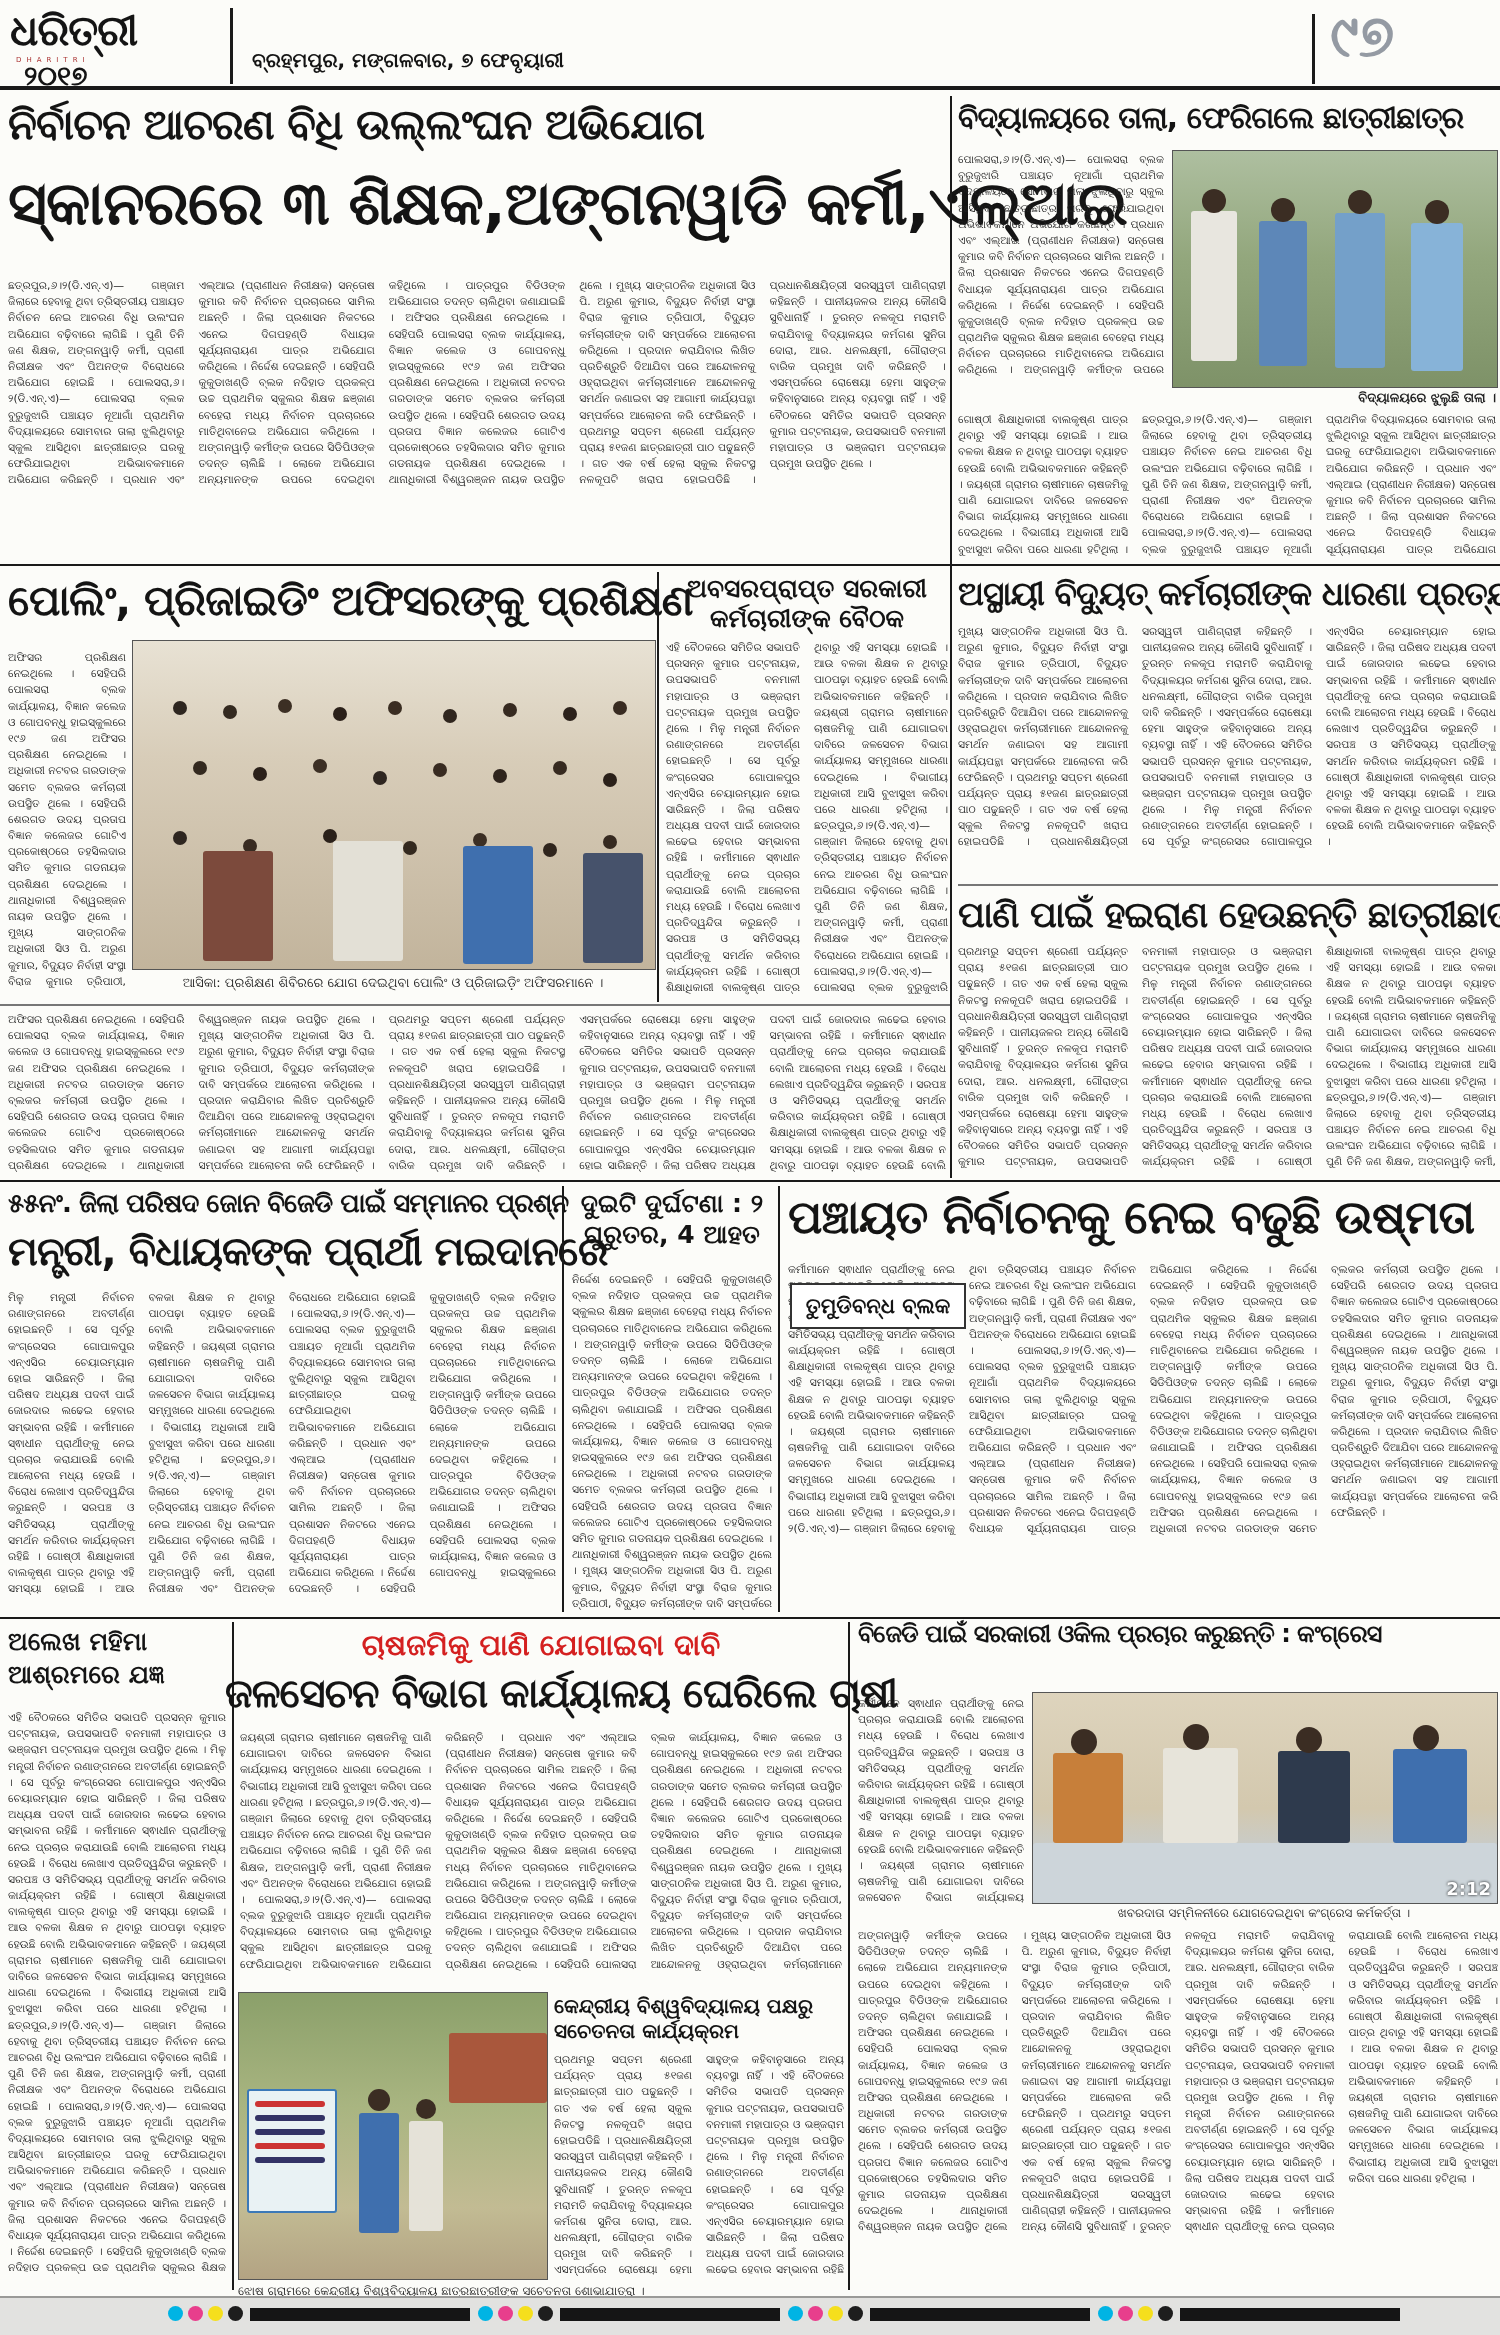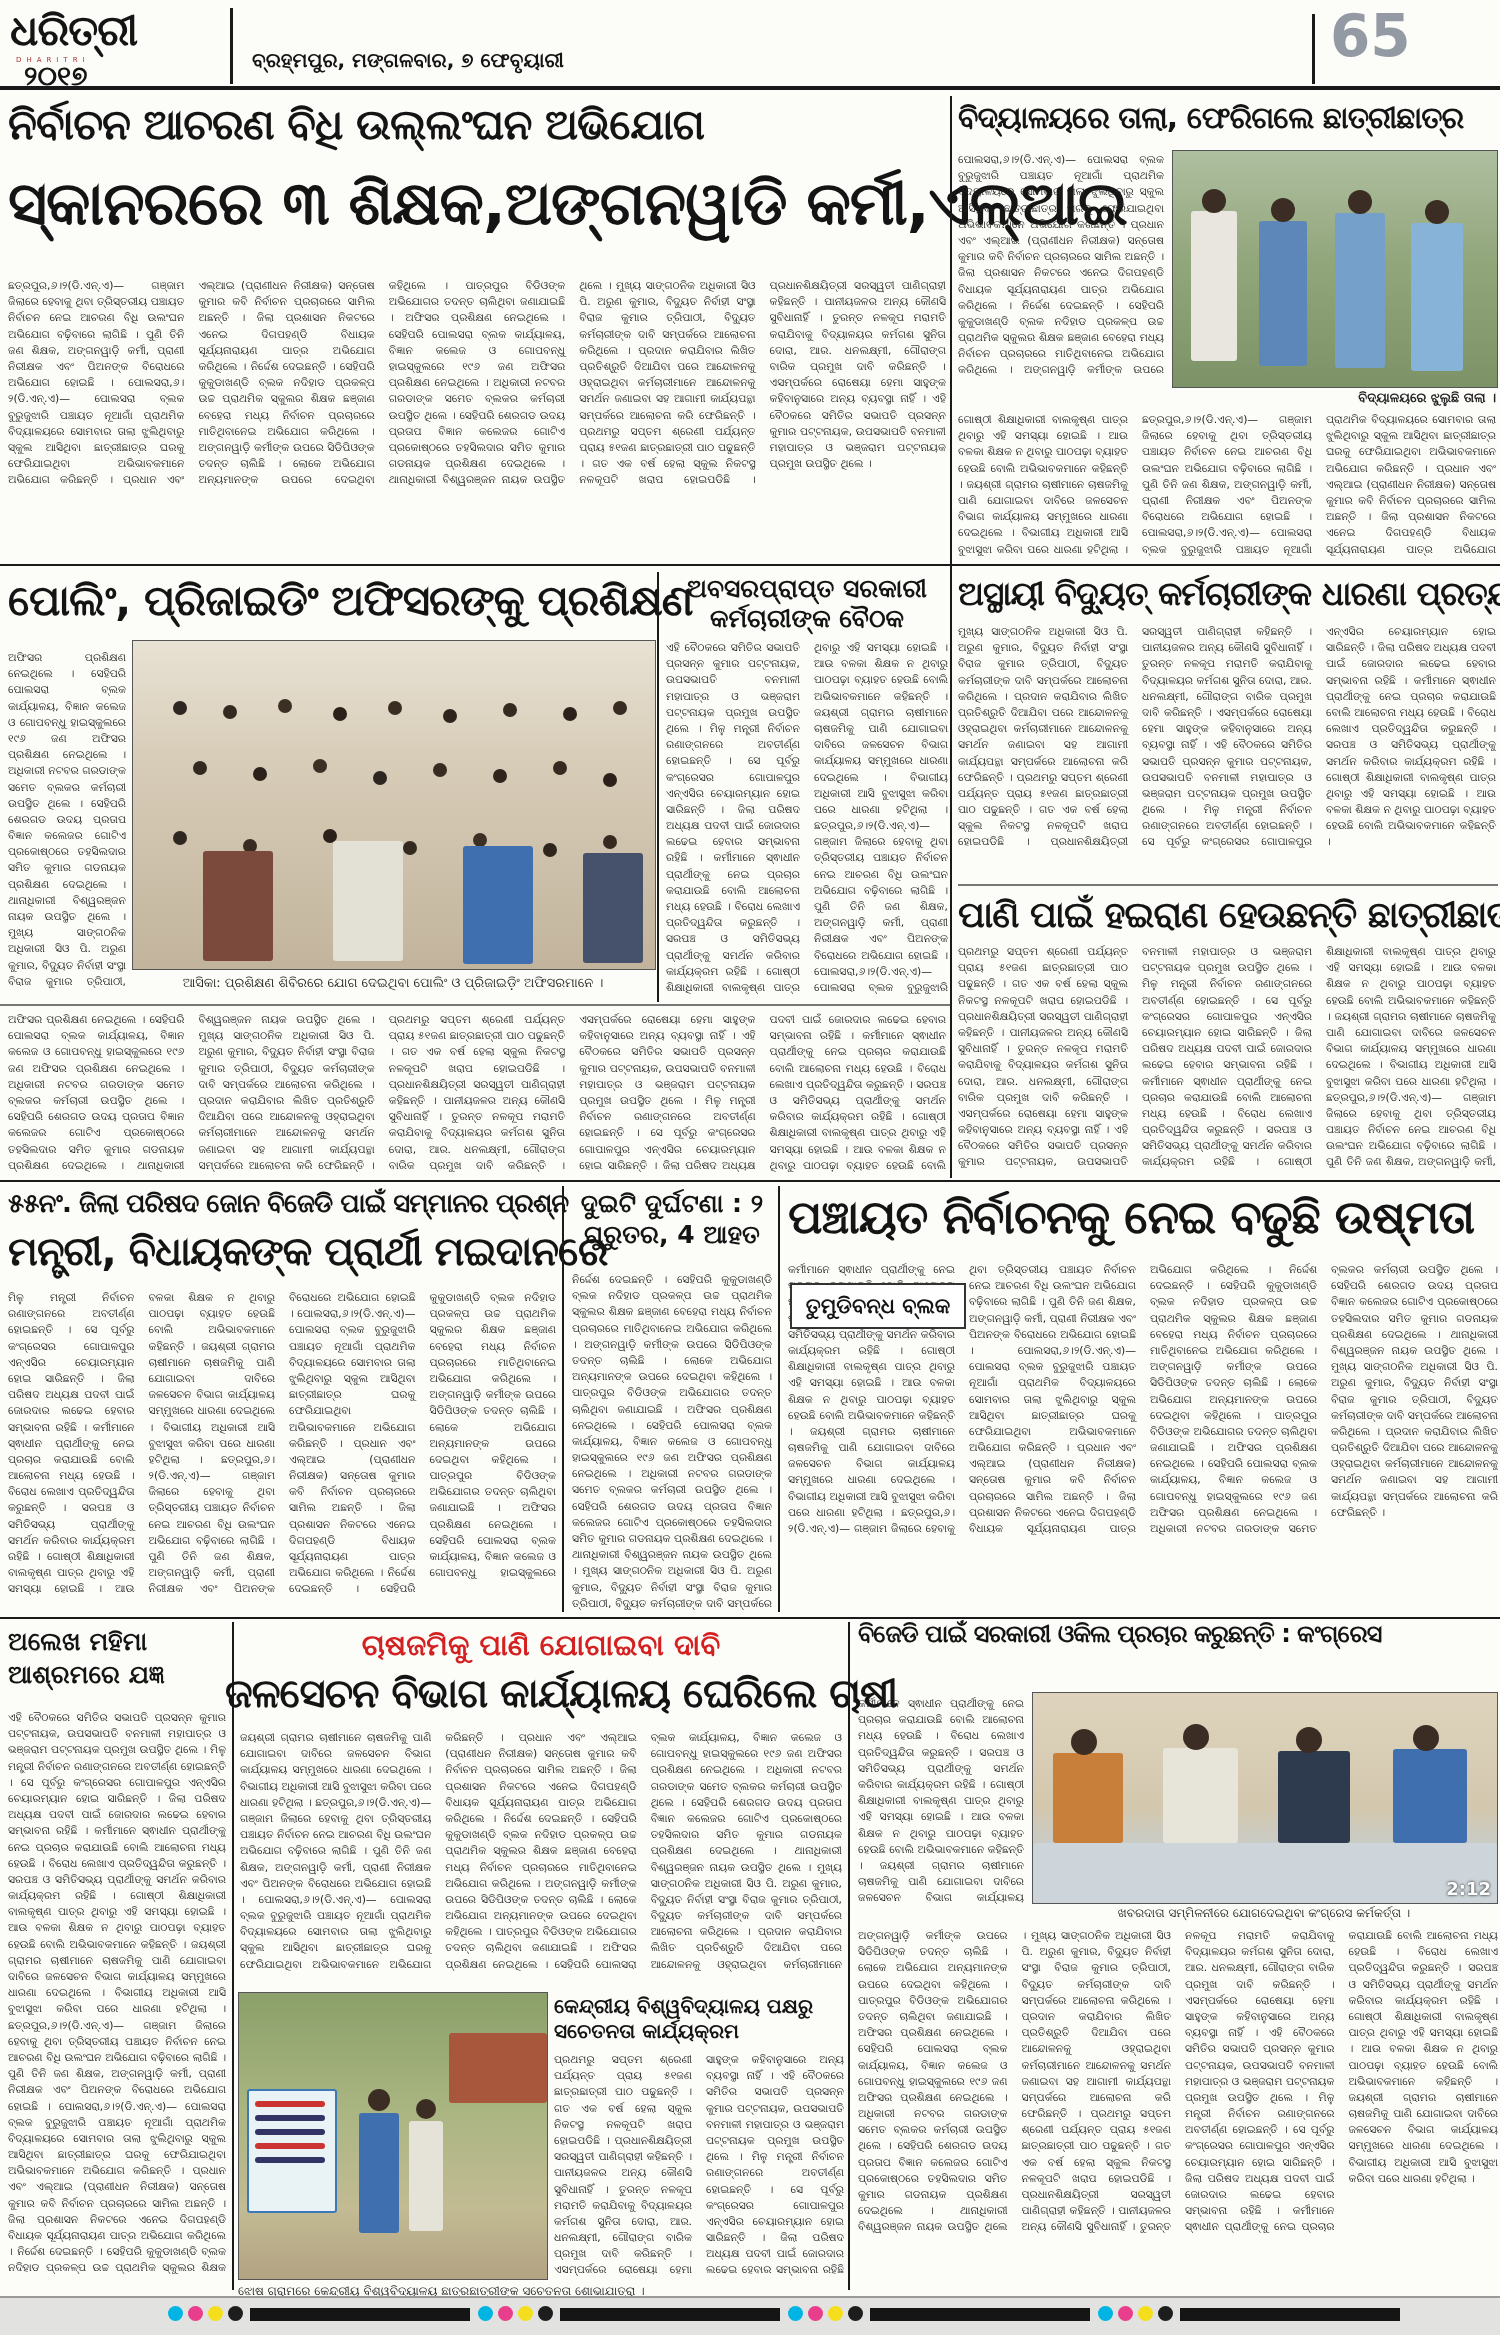--- a/index.html
+++ b/index.html
@@ -34,21 +34,21 @@
 </head>
 <body>
 
 <div class="abs" style="left:0;top:0;width:1500px;height:88px;">
   <div class="abs" style="left:10px;top:6px;font-size:42px;font-weight:800;letter-spacing:-1px;">ଧରିତ୍ରୀ</div>
   <div class="abs" style="left:16px;top:56px;font-size:7px;letter-spacing:5px;color:#a33;">DHARITRI</div>
   <div class="abs" style="left:24px;top:60px;font-size:27px;font-weight:700;">୨୦୧୭</div>
   <div class="rule-v" style="left:230px;top:8px;width:3px;height:76px;"></div>
   <div class="abs" style="left:252px;top:48px;font-size:20px;font-weight:700;">ବ୍ରହ୍ମପୁର, ମଙ୍ଗଳବାର, ୭ ଫେବୃୟାରୀ</div>
   <div class="rule-v" style="left:1312px;top:14px;width:3px;height:70px;"></div>
-  <div class="abs" style="left:1330px;top:2px;font-size:58px;font-weight:700;color:#949aa3;">65</div>
+  <div class="abs" style="left:1330px;top:2px;font-size:58px;font-weight:700;color:#949aa3;">୯୭</div>
 </div>
 <div class="rule-h" style="left:0;top:86px;width:1500px;height:4px;"></div>
 
 <div class="abs kicker" style="left:8px;top:100px;width:940px;font-size:42px;">ନିର୍ବାଚନ ଆଚରଣ ବିଧି ଉଲ୍ଲଂଘନ ଅଭିଯୋଗ</div>
 <div class="abs headline" style="left:8px;top:168px;width:940px;font-size:60px;white-space:nowrap;">ସ୍କାନରରେ ୩ ଶିକ୍ଷକ,ଅଙ୍ଗନୱାଡି କର୍ମୀ,ଏଲ୍‌ଆଇ</div>
 <div class="abs body-text" style="left:8px;top:278px;width:938px;height:280px;column-count:5;">ଛତ୍ରପୁର,୬।୨(ଡି.ଏନ୍.ଏ)— ଗଞ୍ଜାମ ଜିଲାରେ ହେବାକୁ ଥିବା ତ୍ରିସ୍ତରୀୟ ପଞ୍ଚାୟତ ନିର୍ବାଚନ ନେଇ ଆଚରଣ ବିଧି ଉଲଂଘନ ଅଭିଯୋଗ ବଢ଼ିବାରେ ଲାଗିଛି । ପୁଣି ତିନି ଜଣ ଶିକ୍ଷକ, ଅଙ୍ଗନୱାଡ଼ି କର୍ମୀ, ପ୍ରାଣୀ ନିରୀକ୍ଷକ ଏବଂ ପିଅନଙ୍କ ବିରୋଧରେ ଅଭିଯୋଗ ହୋଇଛି । ପୋଲସରା,୬।୨(ଡି.ଏନ୍.ଏ)— ପୋଲସରା ବ୍ଲକ ବୁରୁଜୁଝାରି ପଞ୍ଚାୟତ ନୂଆଗାଁ ପ୍ରାଥମିକ ବିଦ୍ୟାଳୟରେ ସୋମବାର ତାଲା ଝୁଲିଥିବାରୁ ସ୍କୁଲ ଆସିଥିବା ଛାତ୍ରୀଛାତ୍ର ଘରକୁ ଫେରିଯାଇଥିବା ଅଭିଭାବକମାନେ ଅଭିଯୋଗ କରିଛନ୍ତି । ପ୍ରଧାନ ଏବଂ ଏଲ୍ଆଇ (ପ୍ରାଣୀଧନ ନିରୀକ୍ଷକ) ସନ୍ତୋଷ କୁମାର କବି ନିର୍ବାଚନ ପ୍ରଚାରରେ ସାମିଲ ଅଛନ୍ତି । ଜିଲା ପ୍ରଶାସନ ନିକଟରେ ଏନେଇ ଦିଗପହଣ୍ଡି ବିଧାୟକ ସୂର୍ଯ୍ୟନାରାୟଣ ପାତ୍ର ଅଭିଯୋଗ କରିଥିଲେ । ନିର୍ଦ୍ଦେଶ ଦେଇଛନ୍ତି । ସେହିପରି କୁକୁଡାଖଣ୍ଡି ବ୍ଲକ ନଦିହାଡ ପ୍ରକଳ୍ପ ଉଚ୍ଚ ପ୍ରାଥମିକ ସ୍କୁଲର ଶିକ୍ଷକ ଛଞ୍ଜାଣ ବେହେରା ମଧ୍ୟ ନିର୍ବାଚନ ପ୍ରଚାରରେ ମାତିଥିବାନେଇ ଅଭିଯୋଗ କରିଥିଲେ । ଅଙ୍ଗନୱାଡ଼ି କର୍ମୀଙ୍କ ଉପରେ ସିଡିପିଓଙ୍କ ତଦନ୍ତ ଚାଲିଛି । ଲୋକେ ଅଭିଯୋଗ ଅନ୍ୟମାନଙ୍କ ଉପରେ ଦେଇଥିବା କହିଥିଲେ । ପାତ୍ରପୁର ବିଡିଓଙ୍କ ଅଭିଯୋଗର ତଦନ୍ତ ଚାଲିଥିବା ଜଣାଯାଇଛି । ଅଫିସର ପ୍ରଶିକ୍ଷଣ ନେଇଥିଲେ । ସେହିପରି ପୋଲସରା ବ୍ଲକ କାର୍ଯ୍ୟାଳୟ, ବିଜ୍ଞାନ କଲେଜ ଓ ଗୋପବନ୍ଧୁ ହାଇସ୍କୁଲରେ ୧୯୬ ଜଣ ଅଫିସର ପ୍ରଶିକ୍ଷଣ ନେଇଥିଲେ । ଅଧିକାରୀ ନଟବର ଗରଡାଙ୍କ ସମେତ ବ୍ଲକର କର୍ମଚାରୀ ଉପସ୍ଥିତ ଥିଲେ । ସେହିପରି ଶେରଗଡ ଉଦୟ ପ୍ରତାପ ବିଜ୍ଞାନ କଲେଜର ଗୋଟିଏ ପ୍ରକୋଷ୍ଠରେ ତହସିଲଦାର ସମିତ କୁମାର ଗଡନାୟକ ପ୍ରଶିକ୍ଷଣ ଦେଇଥିଲେ । ଥାନାଧିକାରୀ ବିଶ୍ୱରଞ୍ଜନ ନାୟକ ଉପସ୍ଥିତ ଥିଲେ । ମୁଖ୍ୟ ସାଙ୍ଗଠନିକ ଅଧିକାରୀ ସିଓ ପି. ଅରୁଣ କୁମାର, ବିଦ୍ୟୁତ ନିର୍ବାହୀ ସଂସ୍ଥା ବିରାଜ କୁମାର ତ୍ରିପାଠୀ, ବିଦ୍ୟୁତ କର୍ମଚାରୀଙ୍କ ଦାବି ସମ୍ପର୍କରେ ଆଲୋଚନା କରିଥିଲେ । ପ୍ରଦାନ କରାଯିବାର ଲିଖିତ ପ୍ରତିଶ୍ରୁତି ଦିଆଯିବା ପରେ ଆନ୍ଦୋଳନକୁ ଓହ୍ରାଇଥିବା କର୍ମଚାରୀମାନେ ଆନ୍ଦୋଳନକୁ ସମର୍ଥନ ଜଣାଇବା ସହ ଆଗାମୀ କାର୍ଯ୍ୟପନ୍ଥା ସମ୍ପର୍କରେ ଆଲୋଚନା କରି ଫେରିଛନ୍ତି । ପ୍ରଥମରୁ ସପ୍ତମ ଶ୍ରେଣୀ ପର୍ଯ୍ୟନ୍ତ ପ୍ରାୟ ୫୧ଜଣ ଛାତ୍ରଛାତ୍ରୀ ପାଠ ପଢୁଛନ୍ତି । ଗତ ଏକ ବର୍ଷ ହେଲା ସ୍କୁଲ ନିକଟସ୍ଥ ନଳକୂପଟି ଖରାପ ହୋଇପଡିଛି । ପ୍ରଧାନଶିକ୍ଷୟିତ୍ରୀ ସରସ୍ୱତୀ ପାଣିଗ୍ରାହୀ କହିଛନ୍ତି । ପାନୀୟଜଳର ଅନ୍ୟ କୌଣସି ସୁବିଧାନାହିଁ । ତୁରନ୍ତ ନଳକୂପ ମରାମତି କରାଯିବାକୁ ବିଦ୍ୟାଳୟର କର୍ମଗଶ ସୁନିତା ଦୋରା, ଆର. ଧନଲକ୍ଷ୍ମୀ, ଗୌରାଙ୍ଗ ବାରିକ ପ୍ରମୁଖ ଦାବି କରିଛନ୍ତି । ଏସମ୍ପର୍କରେ ରୋଷେୟା ହେମା ସାହୁଙ୍କ କହିବାନୁସାରେ ଅନ୍ୟ ବ୍ୟବସ୍ଥା ନାହିଁ । ଏହି ବୈଠକରେ ସମିତିର ସଭାପତି ପ୍ରସନ୍ନ କୁମାର ପଟ୍ଟନାୟକ, ଉପସଭାପତି ବନମାଳୀ ମହାପାତ୍ର ଓ ଭଞ୍ଜରାମ ପଟ୍ଟନାୟକ ପ୍ରମୁଖ ଉପସ୍ଥିତ ଥିଲେ ।</div>
 
 <div class="abs headline" style="left:958px;top:100px;width:540px;font-size:30px;white-space:nowrap;">ବିଦ୍ୟାଳୟରେ ତାଲା, ଫେରିଗଲେ ଛାତ୍ରୀଛାତ୍ର</div>
 <div class="photo" style="left:1172px;top:150px;width:324px;height:236px;background:linear-gradient(180deg,#aebfa0 0%,#93a77d 45%,#7e9268 100%);">
   <div class="fig" style="left:18px;top:60px;width:46px;height:150px;background:#e8e6df;"></div>

